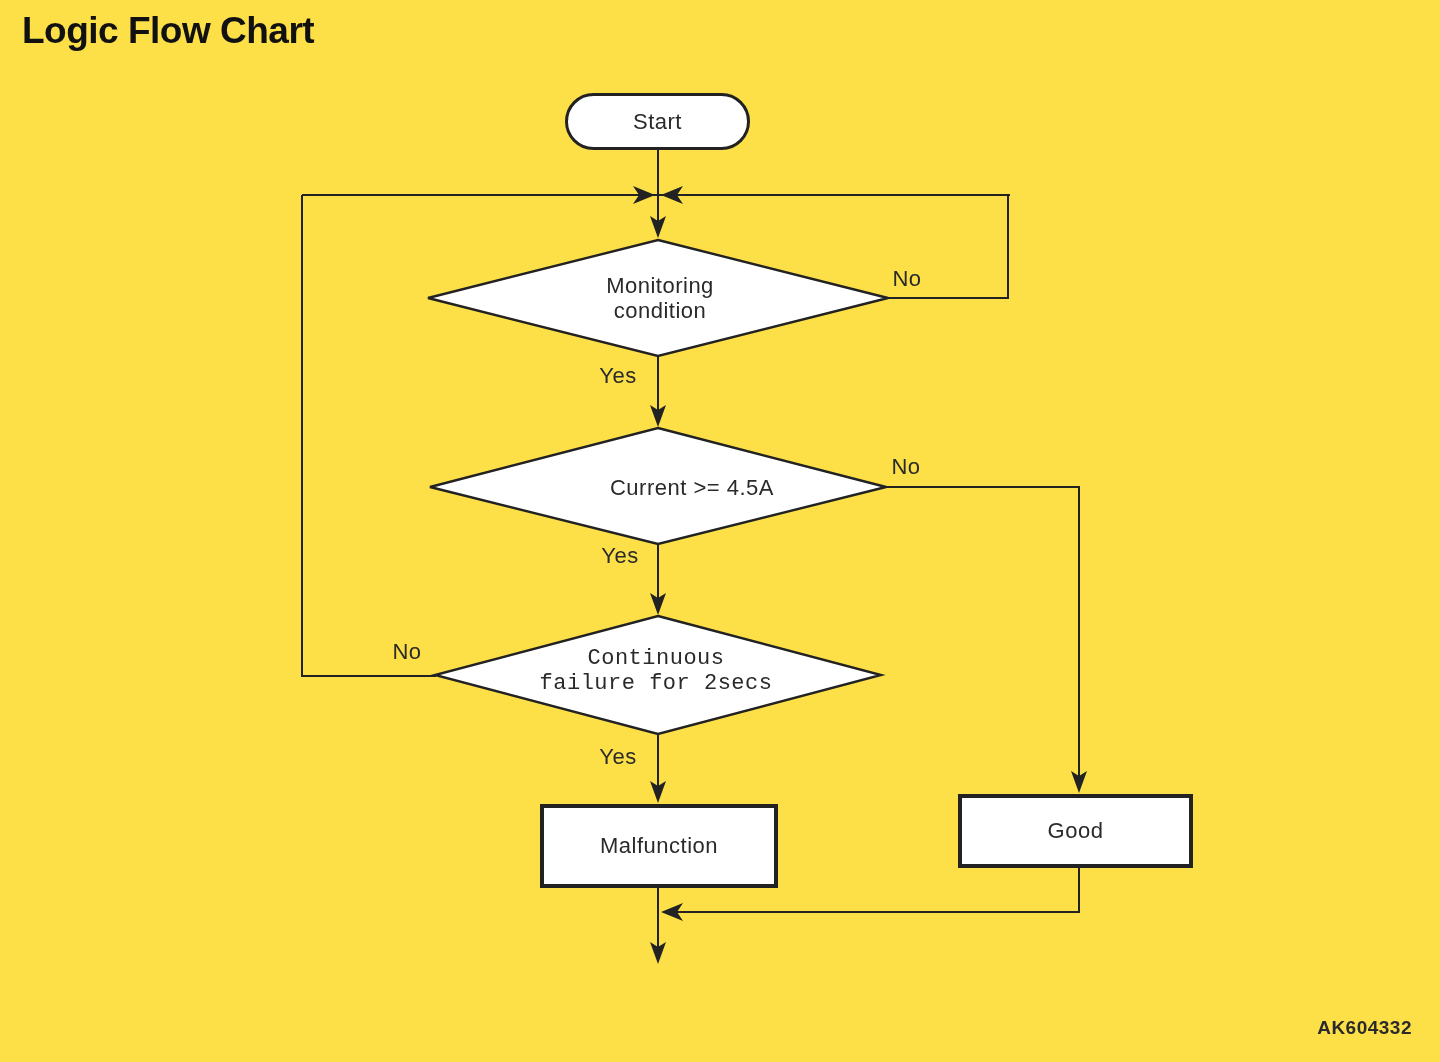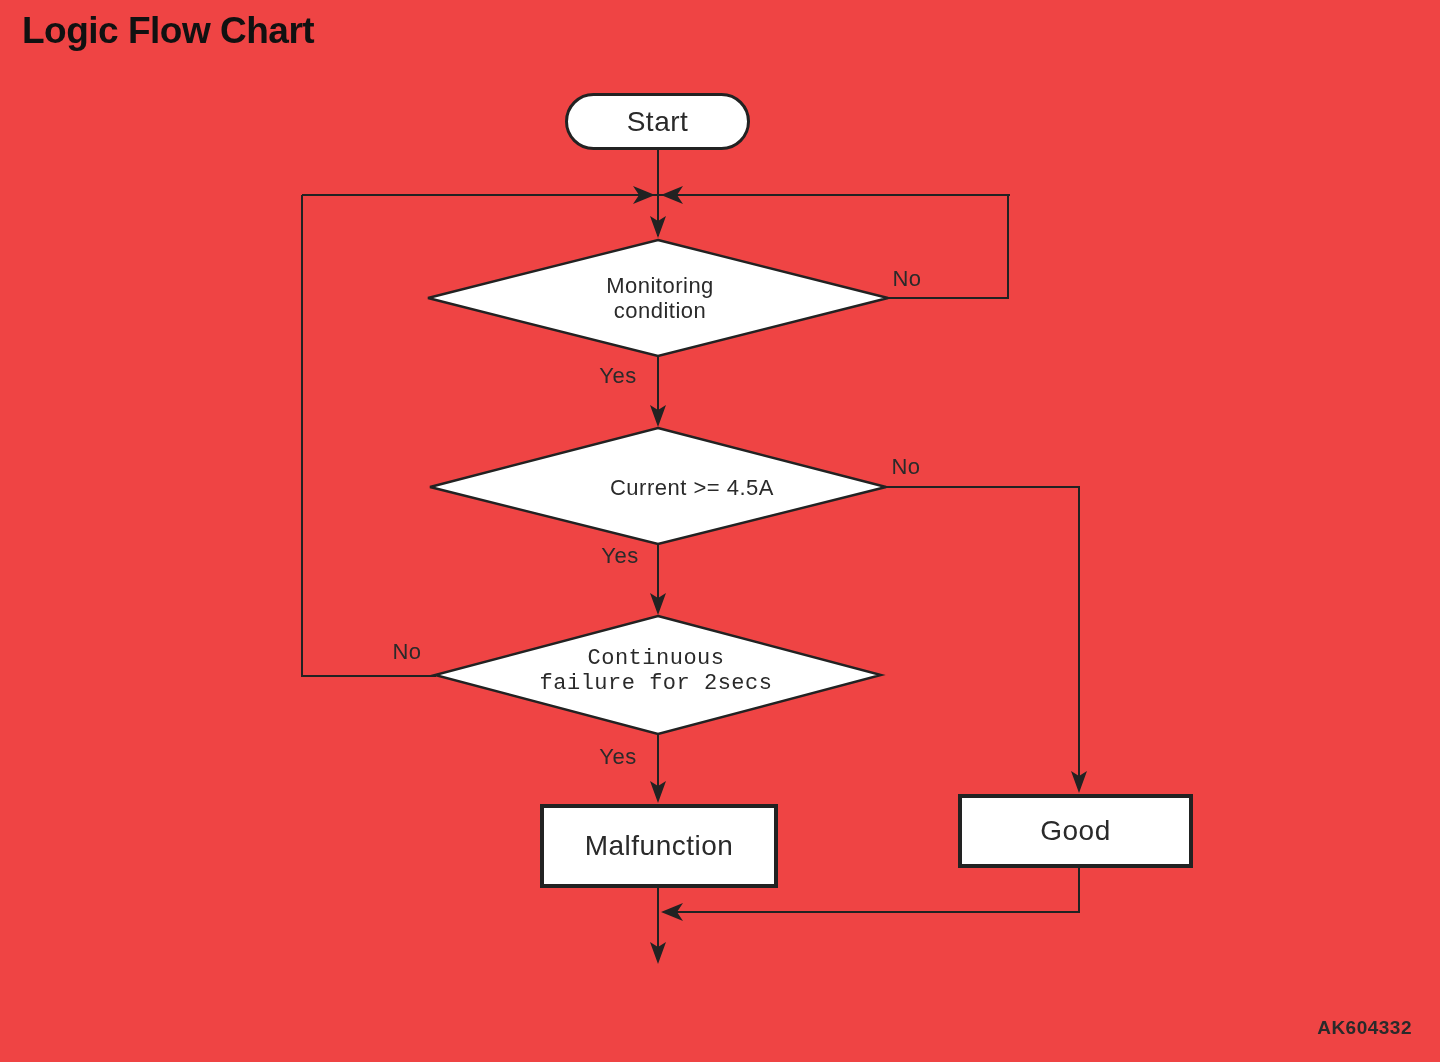--- a/index.html
+++ b/index.html
@@ -4,21 +4,21 @@
 <style>
   html, body {
     margin: 0;
     padding: 0;
     background: #ffffff;
   }
   #page {
     position: relative;
     width: 1440px;
     height: 1062px;
-    background: #ef4444;
+    background: #fde047;
     font-family: "Liberation Sans", "DejaVu Sans", sans-serif;
     color: #1f1f1f;
     overflow: hidden;
   }
   #page-title {
     position: absolute;
     left: 22px;
     top: 10px;
     font-size: 37px;
     font-weight: bold;
@@ -47,21 +47,21 @@
     fill: #222222;
     stroke: none;
   }
   .node {
     position: absolute;
     box-sizing: border-box;
     background: #ffffff;
     display: flex;
     align-items: center;
     justify-content: center;
-    font-size: 28px;
+    font-size: 22px;
     letter-spacing: 0.5px;
     text-align: center;
     color: #2a2a2a;
   }
   .stadium {
     border: 3px solid #222222;
   }
   .process {
     border: 4px solid #222222;
   }

